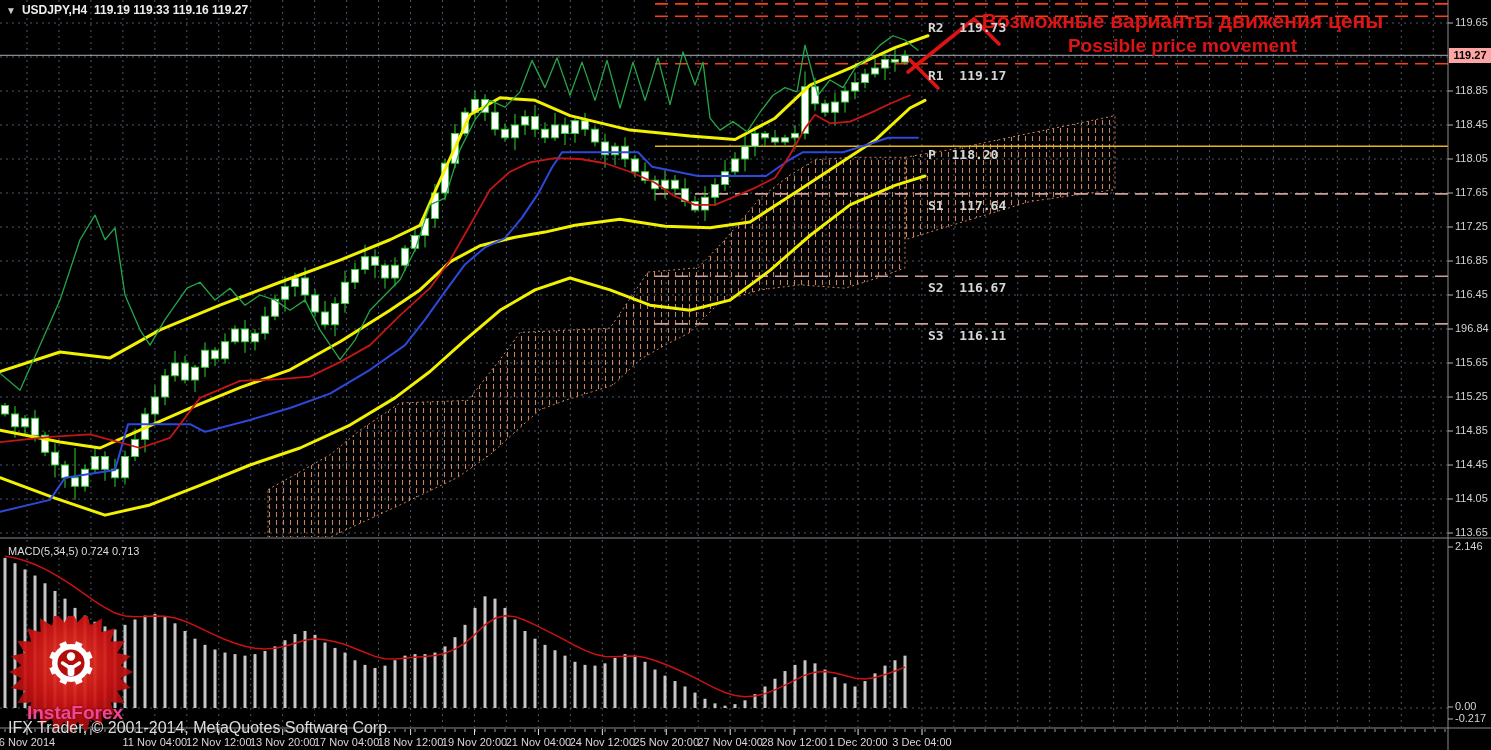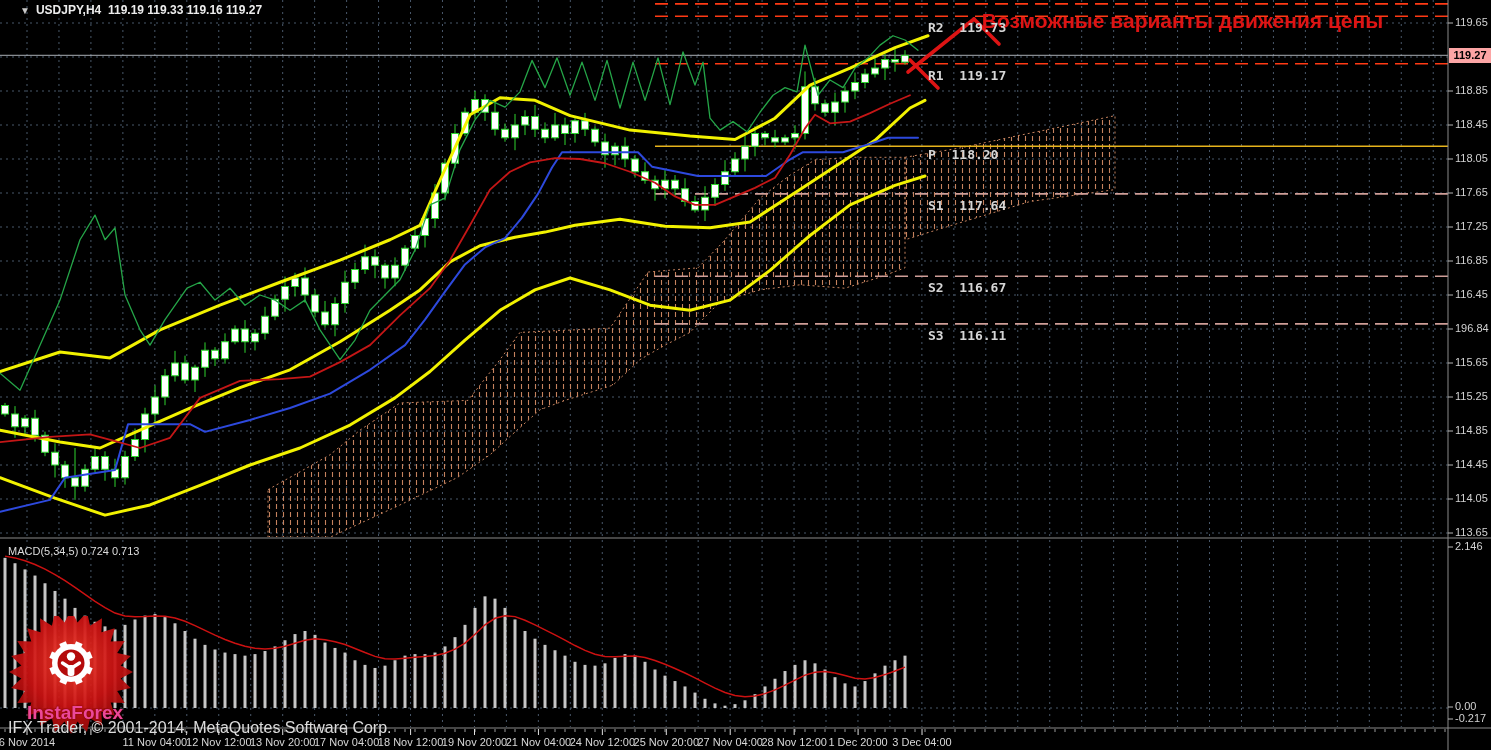--- a/index.html
+++ b/index.html
@@ -1,20 +1,20 @@
 <!DOCTYPE html>
 <html><head>
 <meta charset="utf-8">
 <style>
   html,body{margin:0;padding:0;background:#000;}
   #wrap{position:relative;width:1491px;height:750px;background:#000;overflow:hidden;
         font-family:"Liberation Sans",sans-serif;}
   #chart{position:absolute;left:0;top:0;}
   .ovl{position:absolute;pointer-events:none;}
-  #hdr{left:20px;top:3px;color:#ececec;font:bold 12px "Liberation Sans",sans-serif;white-space:pre;}
+  #hdr{left:6px;top:3px;color:#ececec;font:bold 12px "Liberation Sans",sans-serif;white-space:pre;}
   #hdr .dd{color:#c8c8c8;font-size:10px;margin-right:6px;}
   #title-ru{left:980px;top:9px;width:405px;text-align:center;color:#dd1414;
             font:bold 21px "Liberation Sans",sans-serif;}
   #title-en{left:980px;top:35px;width:405px;text-align:center;color:#dd1414;
             font:bold 19px "Liberation Sans",sans-serif;}
   #macd-lbl{left:8px;top:545px;color:#dcdcdc;font-size:11px;}
   #copyright{left:8px;top:719px;color:#dcdcdc;font-size:16px;z-index:6;}
   .axlabel{position:absolute;left:1455px;color:#d2d2d2;font-size:11px;pointer-events:none;}
   .tlabel{position:absolute;top:736px;width:96px;text-align:center;color:#d8d8d8;font-size:11px;pointer-events:none;}
   .pivlabel{position:absolute;color:#d6d6d6;font:bold 13px "DejaVu Sans Mono",monospace;
@@ -657,20 +657,21 @@
         <path d="M58.5,47 L67,52.5 L75.5,47" stroke="#fff" stroke-width="3.4" fill="none" stroke-linecap="round"></path>
         <rect x="63.6" y="49" width="6.8" height="11" rx="2.5" fill="#fff"></rect>
       </g>
     </svg>
     <div class="brand">InstaForex</div>
   </div>
 
   <div id="hdr" class="ovl"><span class="dd">▼</span><span>USDJPY,H4</span>  <span>119.19 119.33 119.16 119.27</span></div>
 
   <div id="title-ru" class="ovl">Возможные варианты движения цены</div>
+  <div id="title-en" class="ovl">Possible price movement</div>
   <div id="macd-lbl" class="ovl">MACD(5,34,5) 0.724 0.713</div>
   <div id="copyright" class="ovl">IFX Trader, © 2001-2014, MetaQuotes Software Corp.</div>
   <div id="pricebox" style="top: 47.8px;">119.27</div>
   <div id="piv-labels">
       <div class="pivlabel" style="left: 928px; top: 20.2px;">R2  119.73</div>
       <div class="pivlabel" style="left: 928px; top: 67.8px;">R1  119.17</div>
       <div class="pivlabel" style="left: 928px; top: 147.25px;">P  118.20</div>
       <div class="pivlabel" style="left: 928px; top: 197.85px;">S1  117.64</div>
       <div class="pivlabel" style="left: 928px; top: 280.3px;">S2  116.67</div>
       <div class="pivlabel" style="left: 928px; top: 327.9px;">S3  116.11</div>

